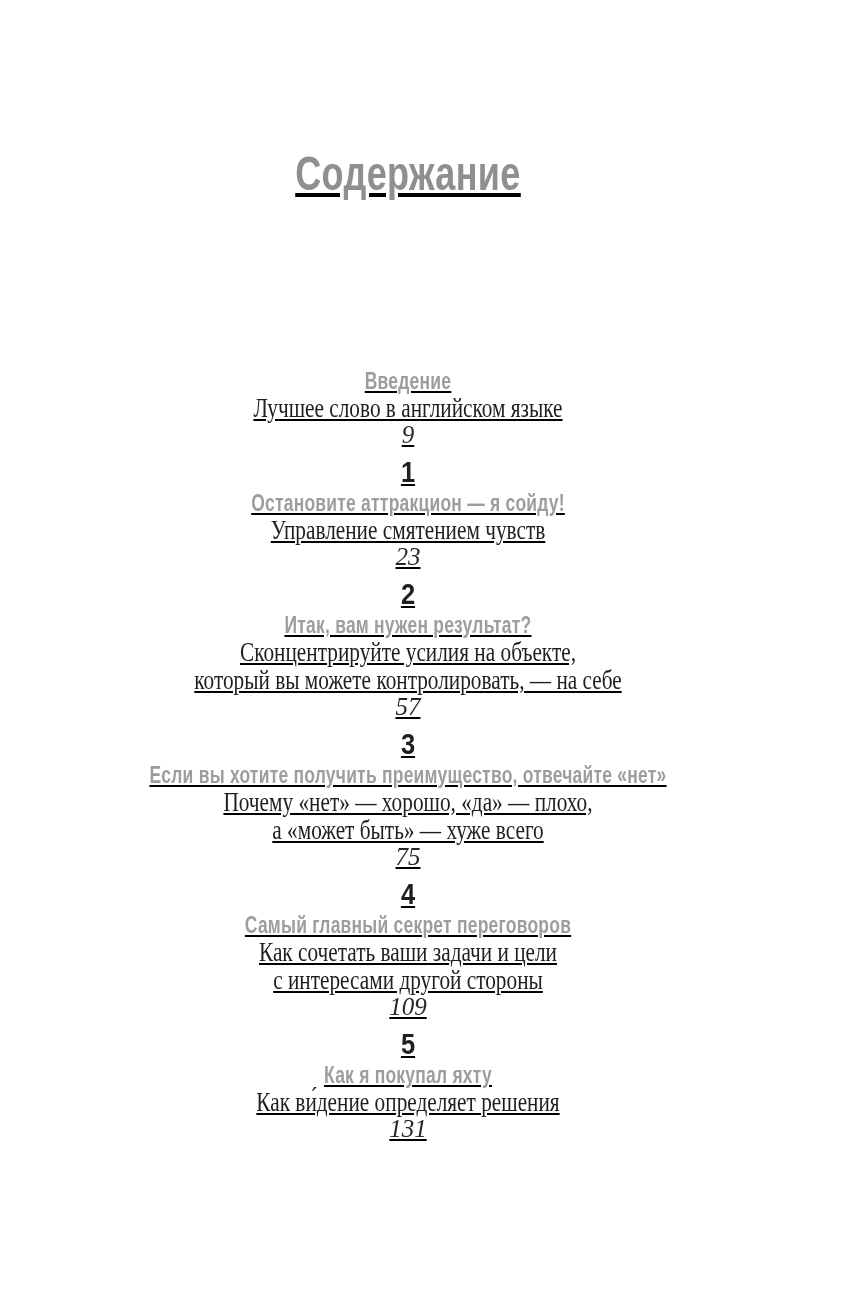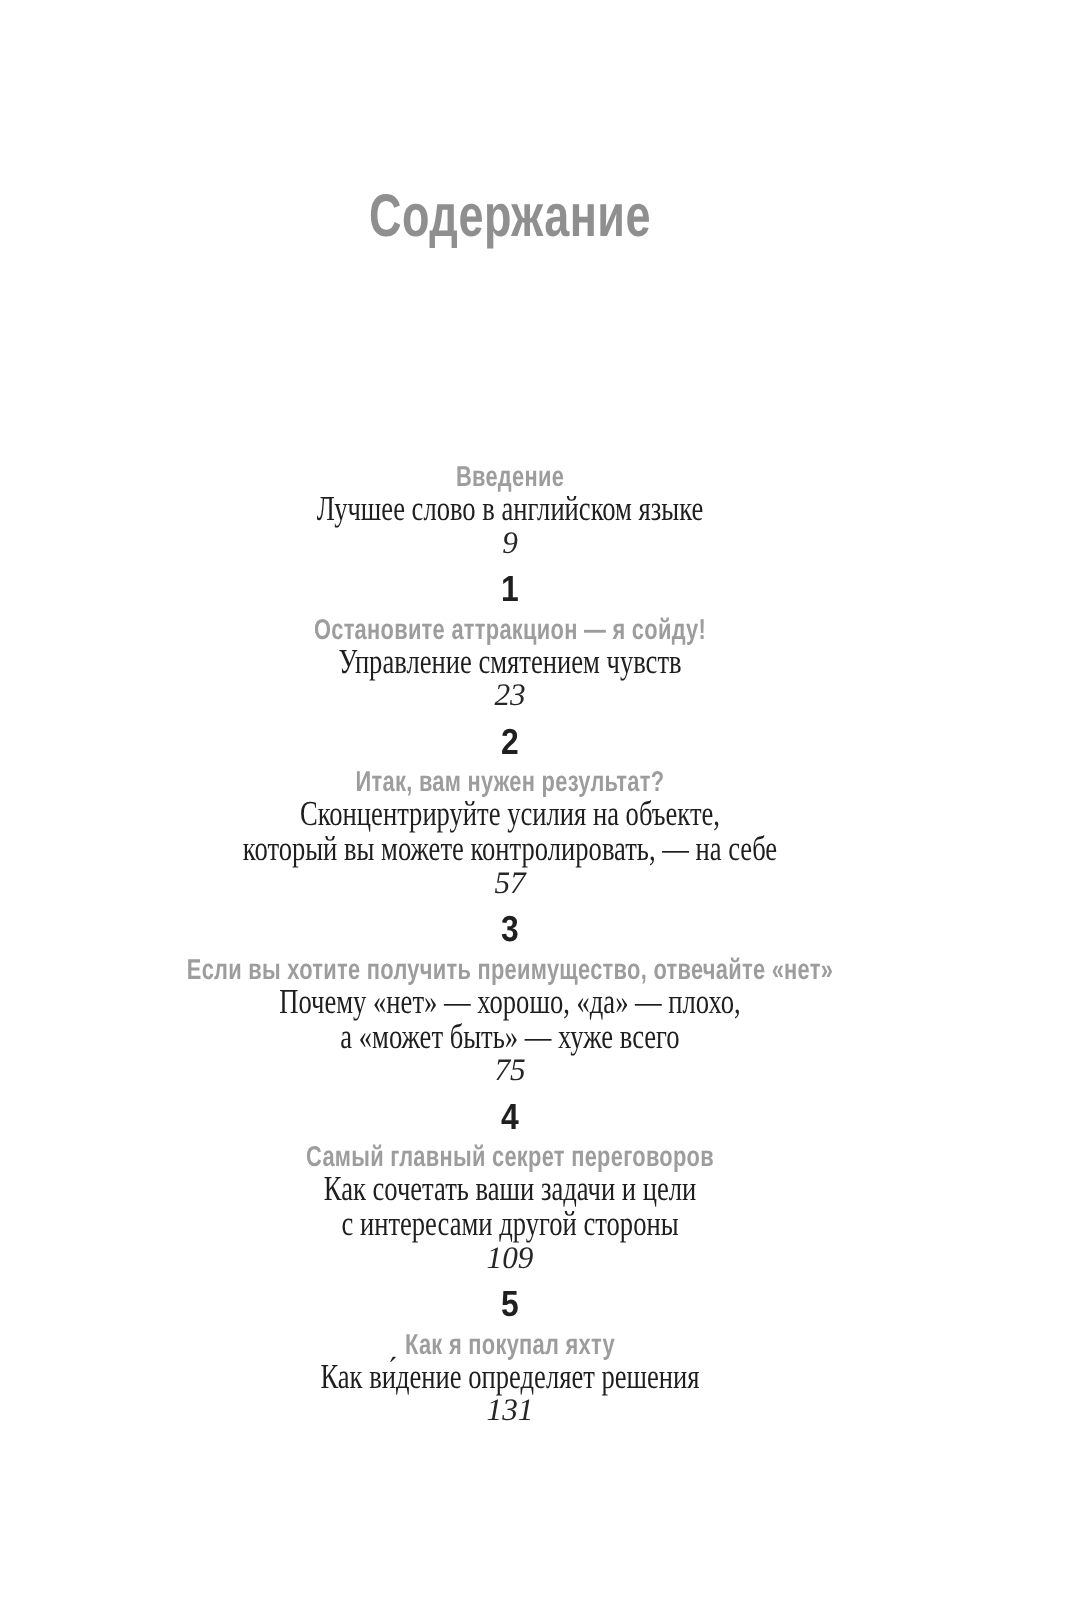--- a/index.html
+++ b/index.html
@@ -7,20 +7,21 @@
     padding: 0;
     background: #ffffff;
   }
   .page {
     position: relative;
     width: 772px;
     height: 1299px;
     background: #ffffff;
     overflow: hidden;
     font-family: "Liberation Serif", serif;
+    text-decoration: underline;
   }
   
   .content {
     position: relative;
     left: -20px;
     width: 856px;
     text-align: center;
     padding-top: 150px;
     box-sizing: border-box;
   }

